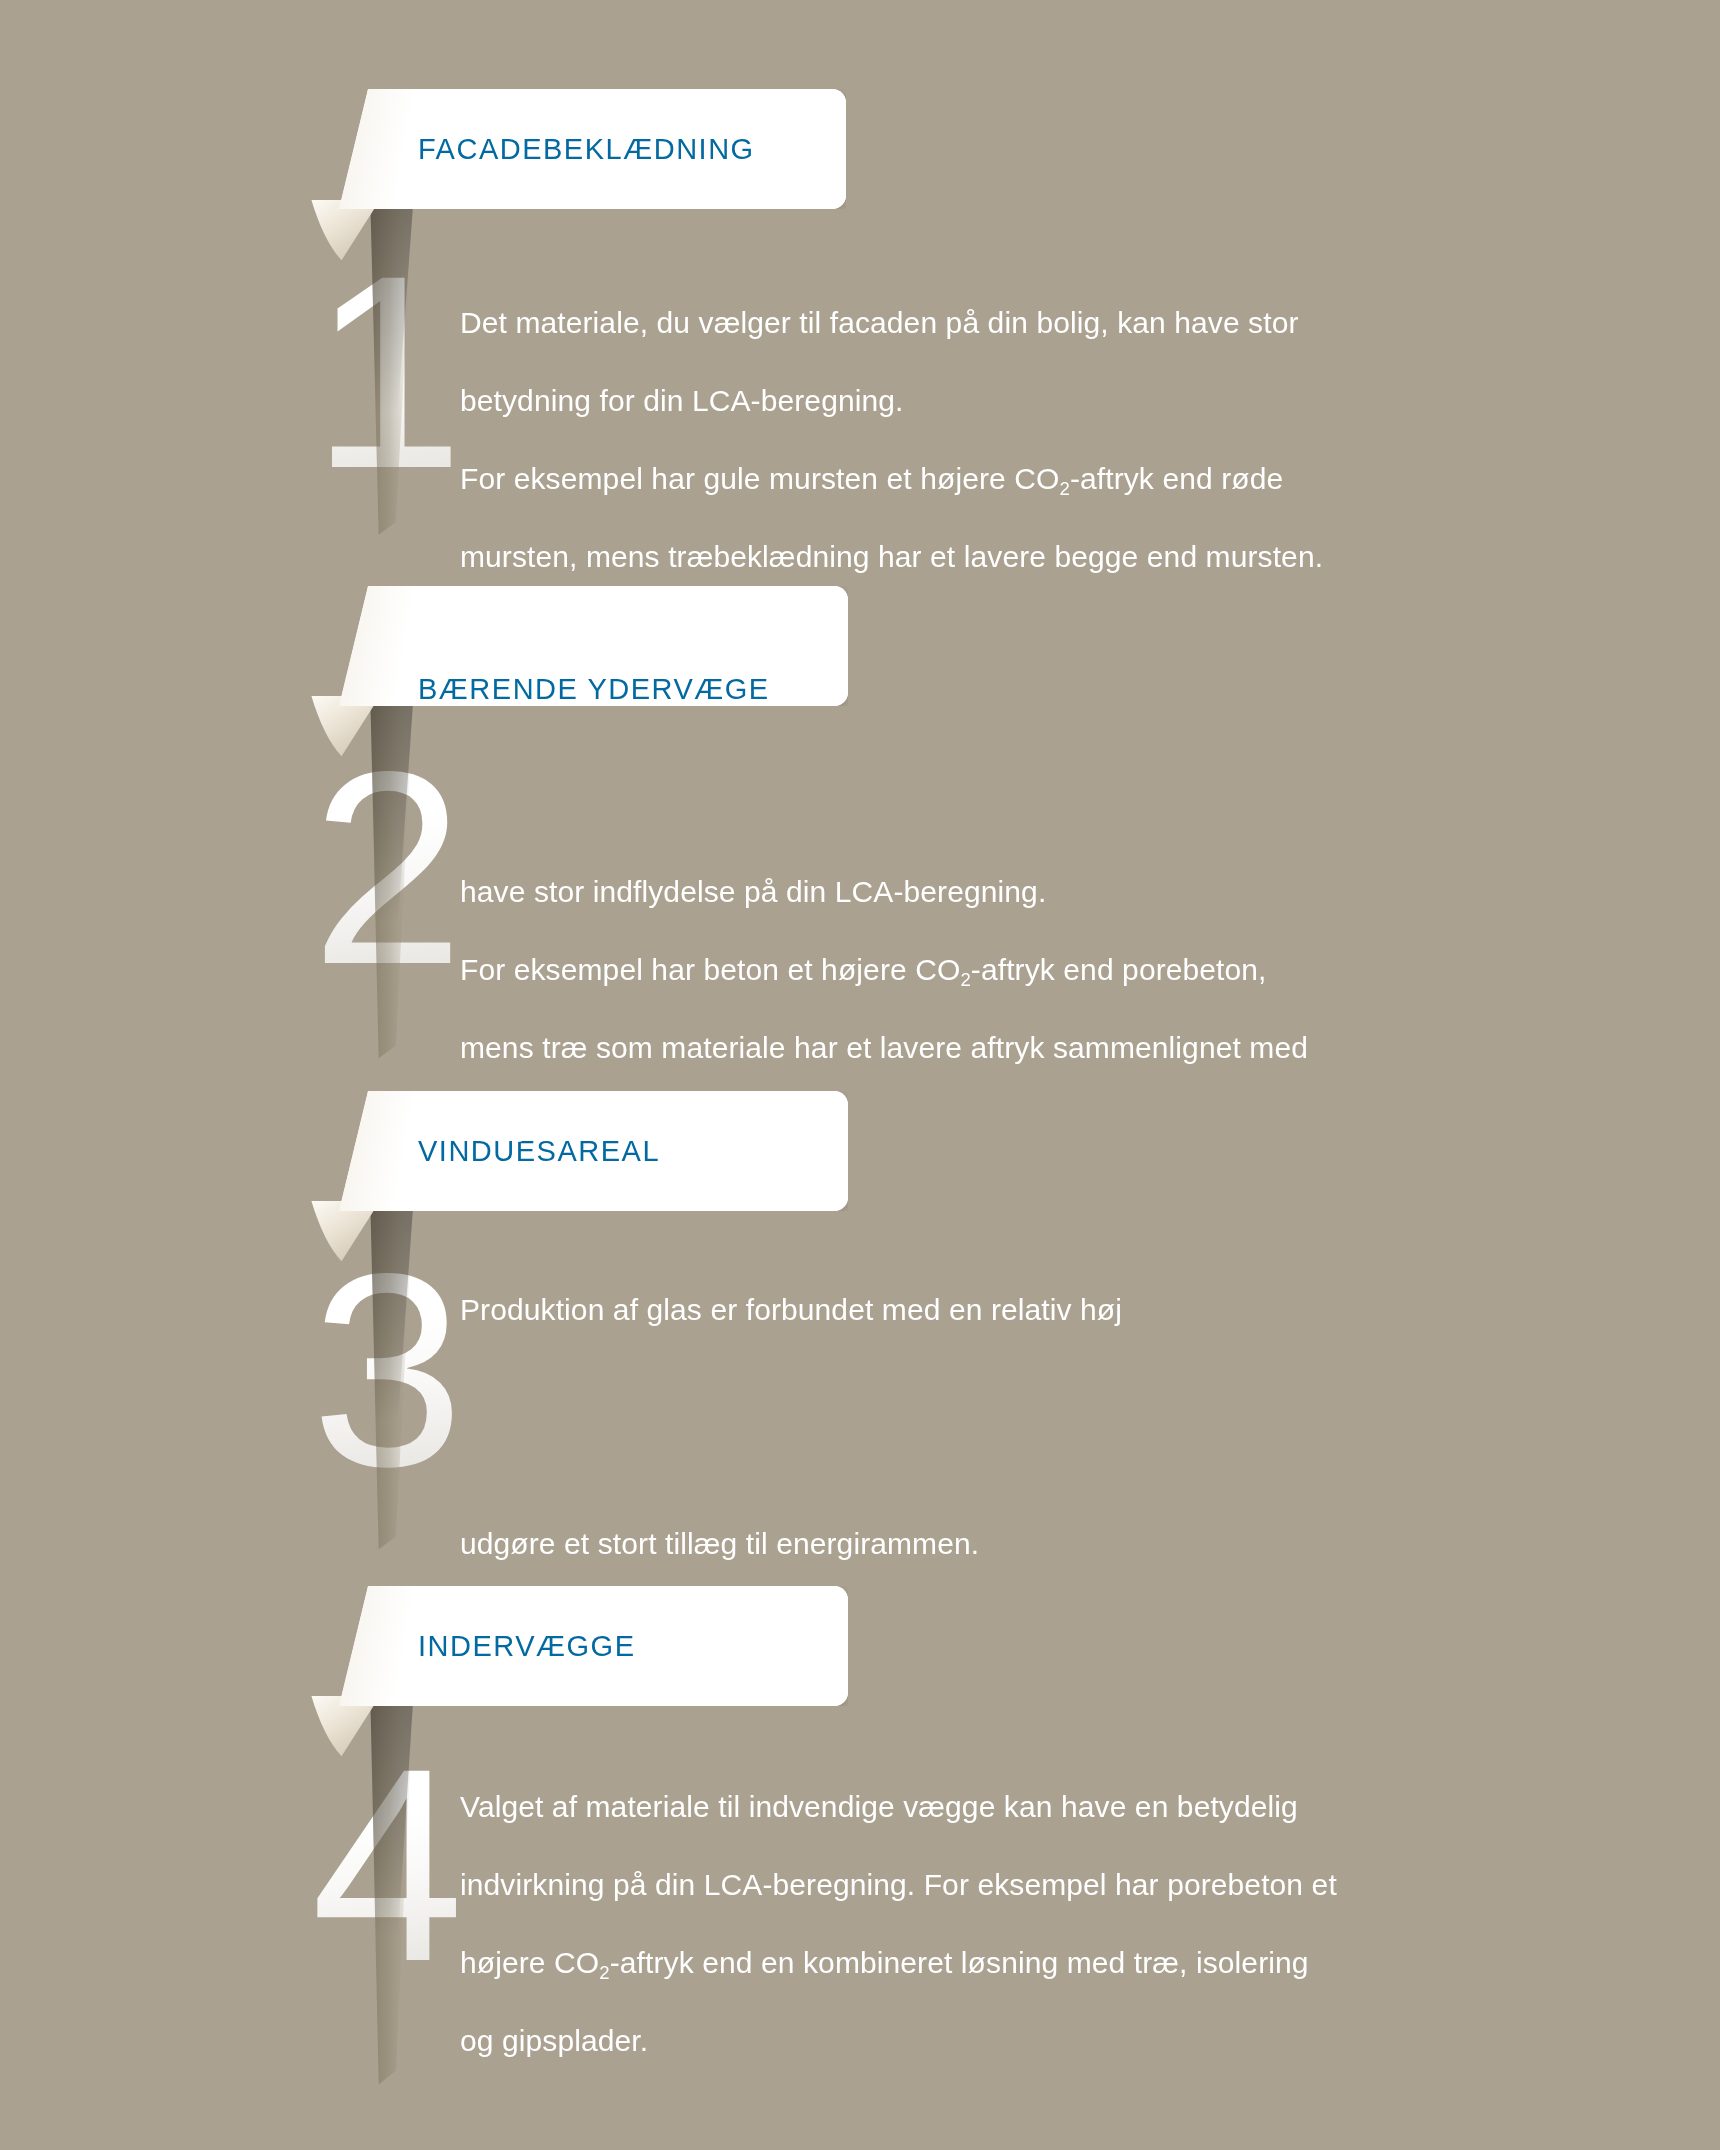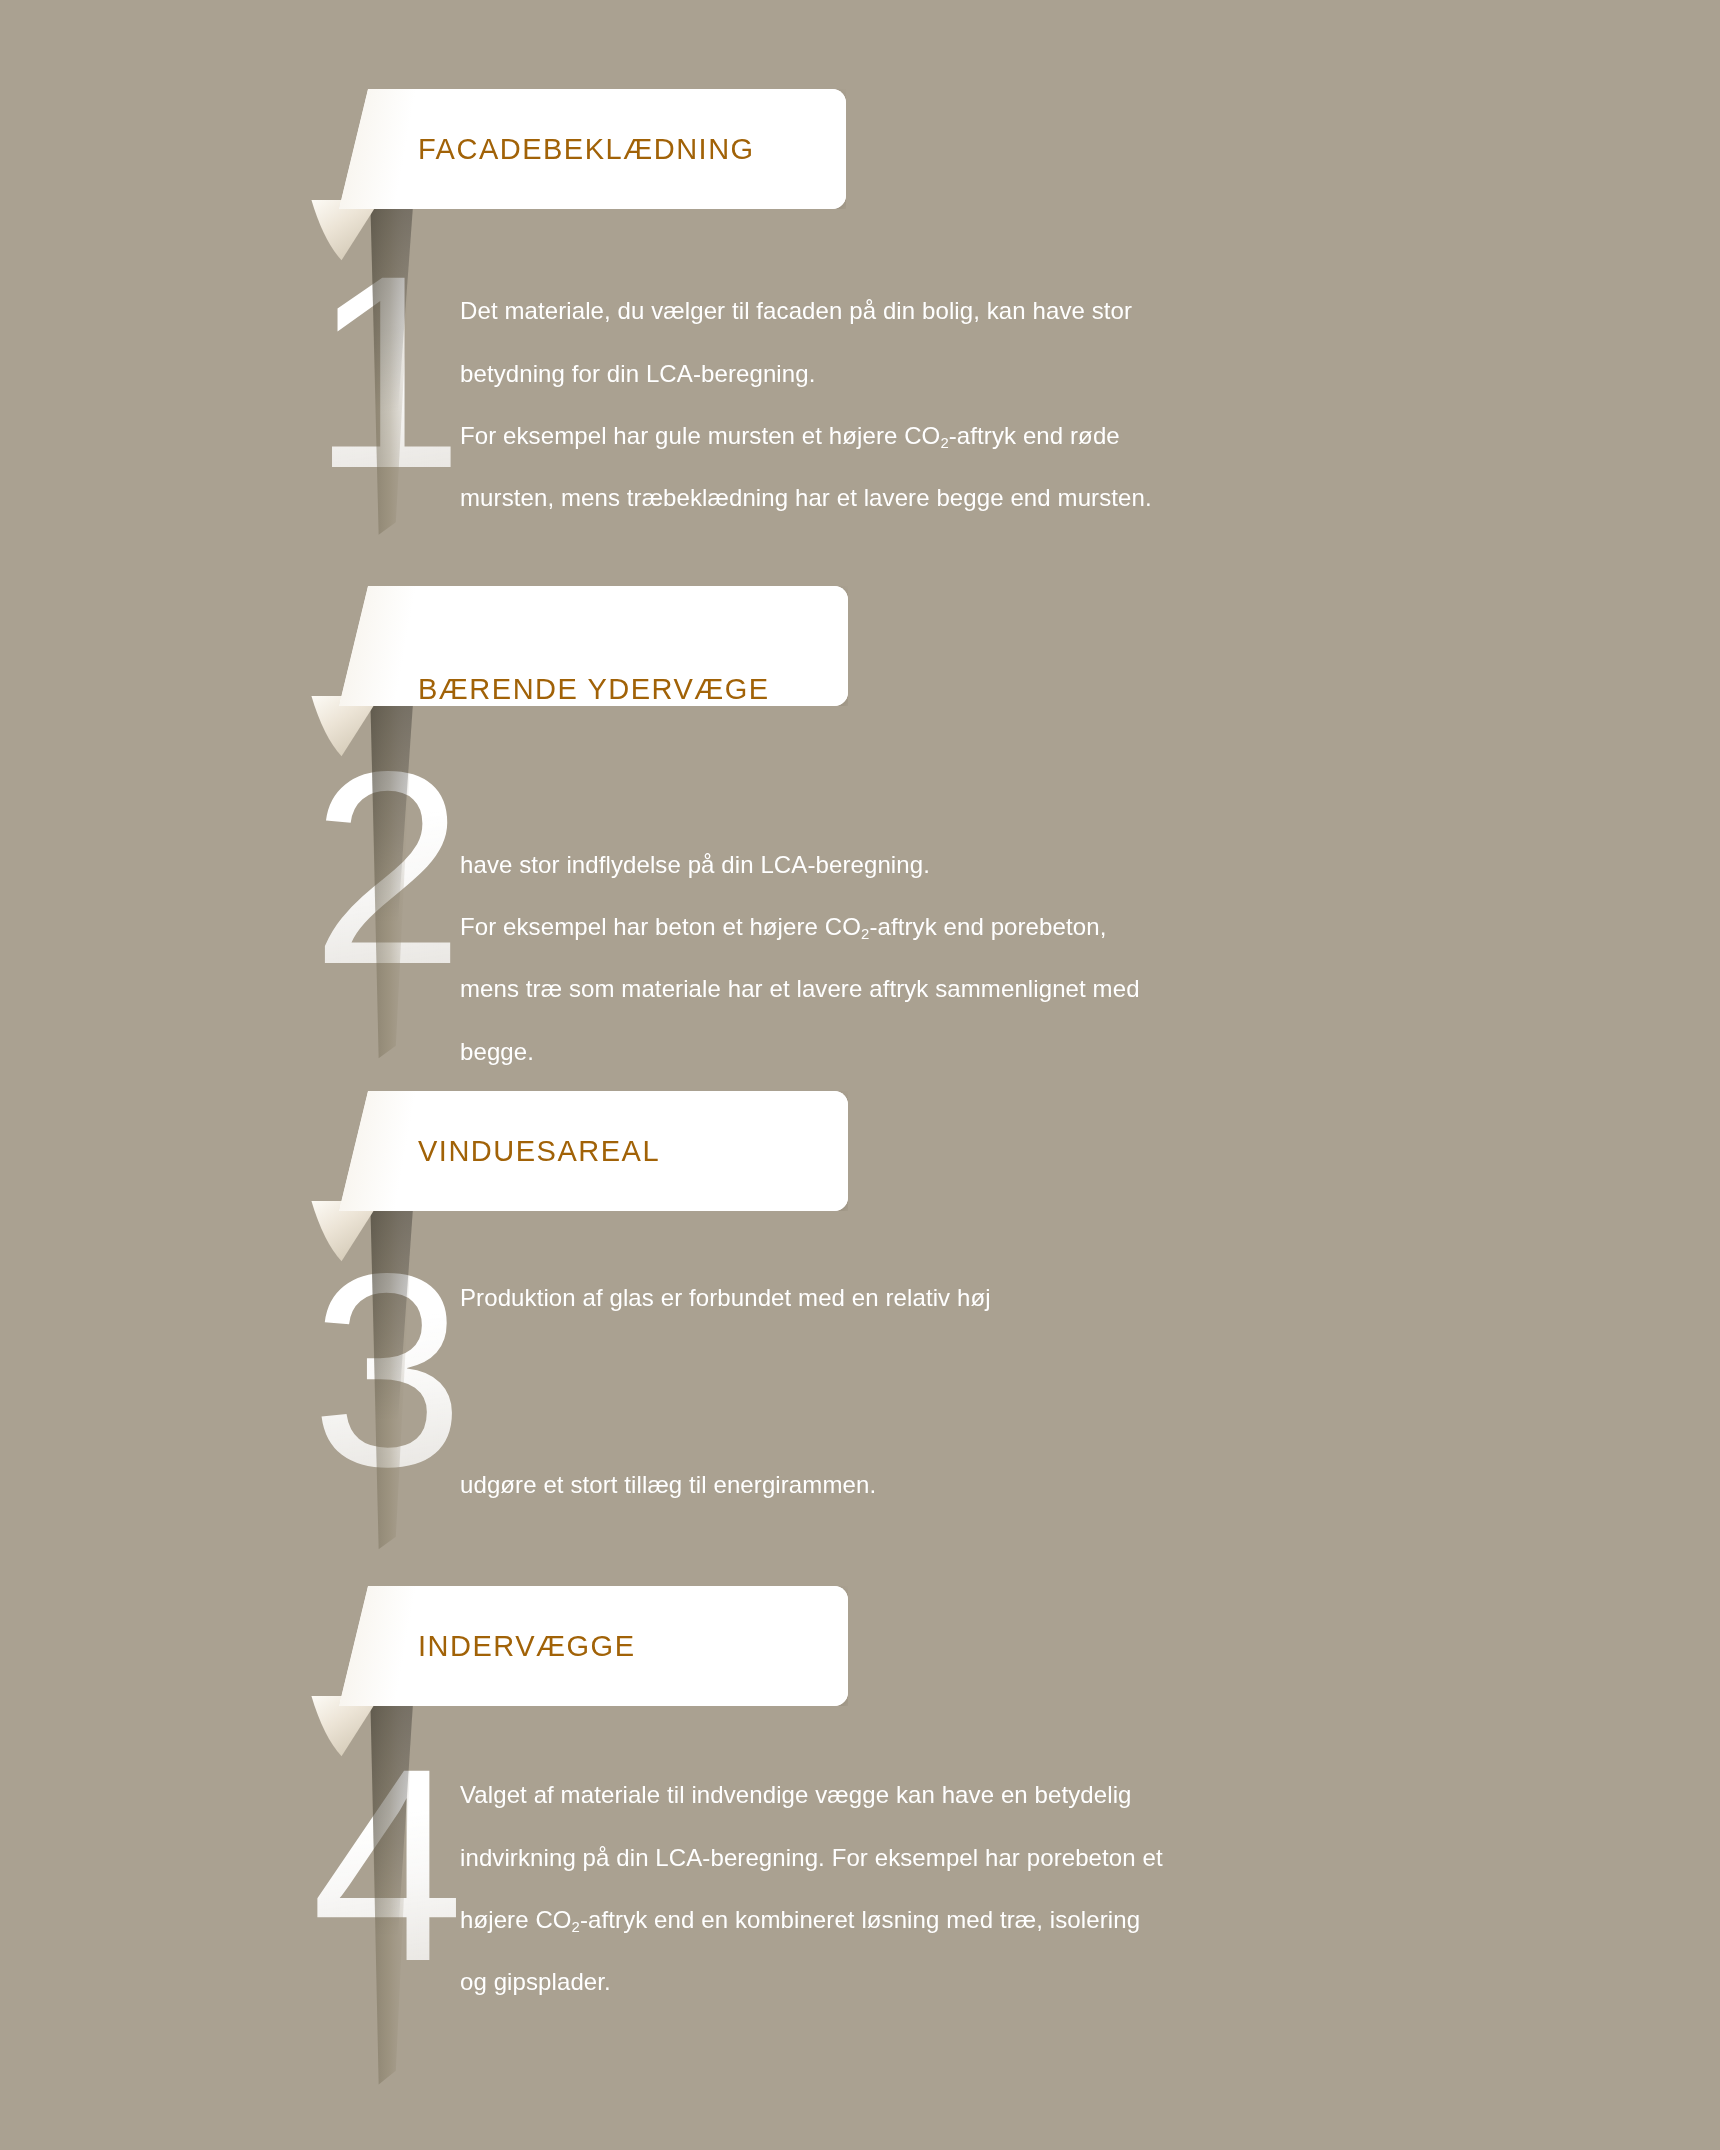--- a/index.html
+++ b/index.html
@@ -88,39 +88,39 @@
     -webkit-clip-path: polygon(29px 0, 100% 0, 100% 100%, 0 100%);
     clip-path: polygon(29px 0, 100% 0, 100% 100%, 0 100%);
   }
   .banner-title {
     position: relative;
     z-index: 2;
     margin-left: 79px;
     font-size: 29px;
     font-weight: 300;
     letter-spacing: 1.5px;
-    color: #a16207;
+    color: #0369a1;
     white-space: nowrap;
   }
 
   
   .fold {
     position: absolute;
     z-index: 4;
     width: 83px;
     height: 63px;
   }
 
   
   .body-text {
     position: absolute;
     left: 460px;
     width: 1046px;
     color: #ffffff;
-    font-size: 24px;
+    font-size: 30px;
     font-weight: 300;
     line-height: 1.30;
     letter-spacing: 0.1px;
     z-index: 6;
     white-space: pre-line;
   }
   .body-text sub {
     font-size: 0.62em;
     vertical-align: baseline;
     position: relative;

